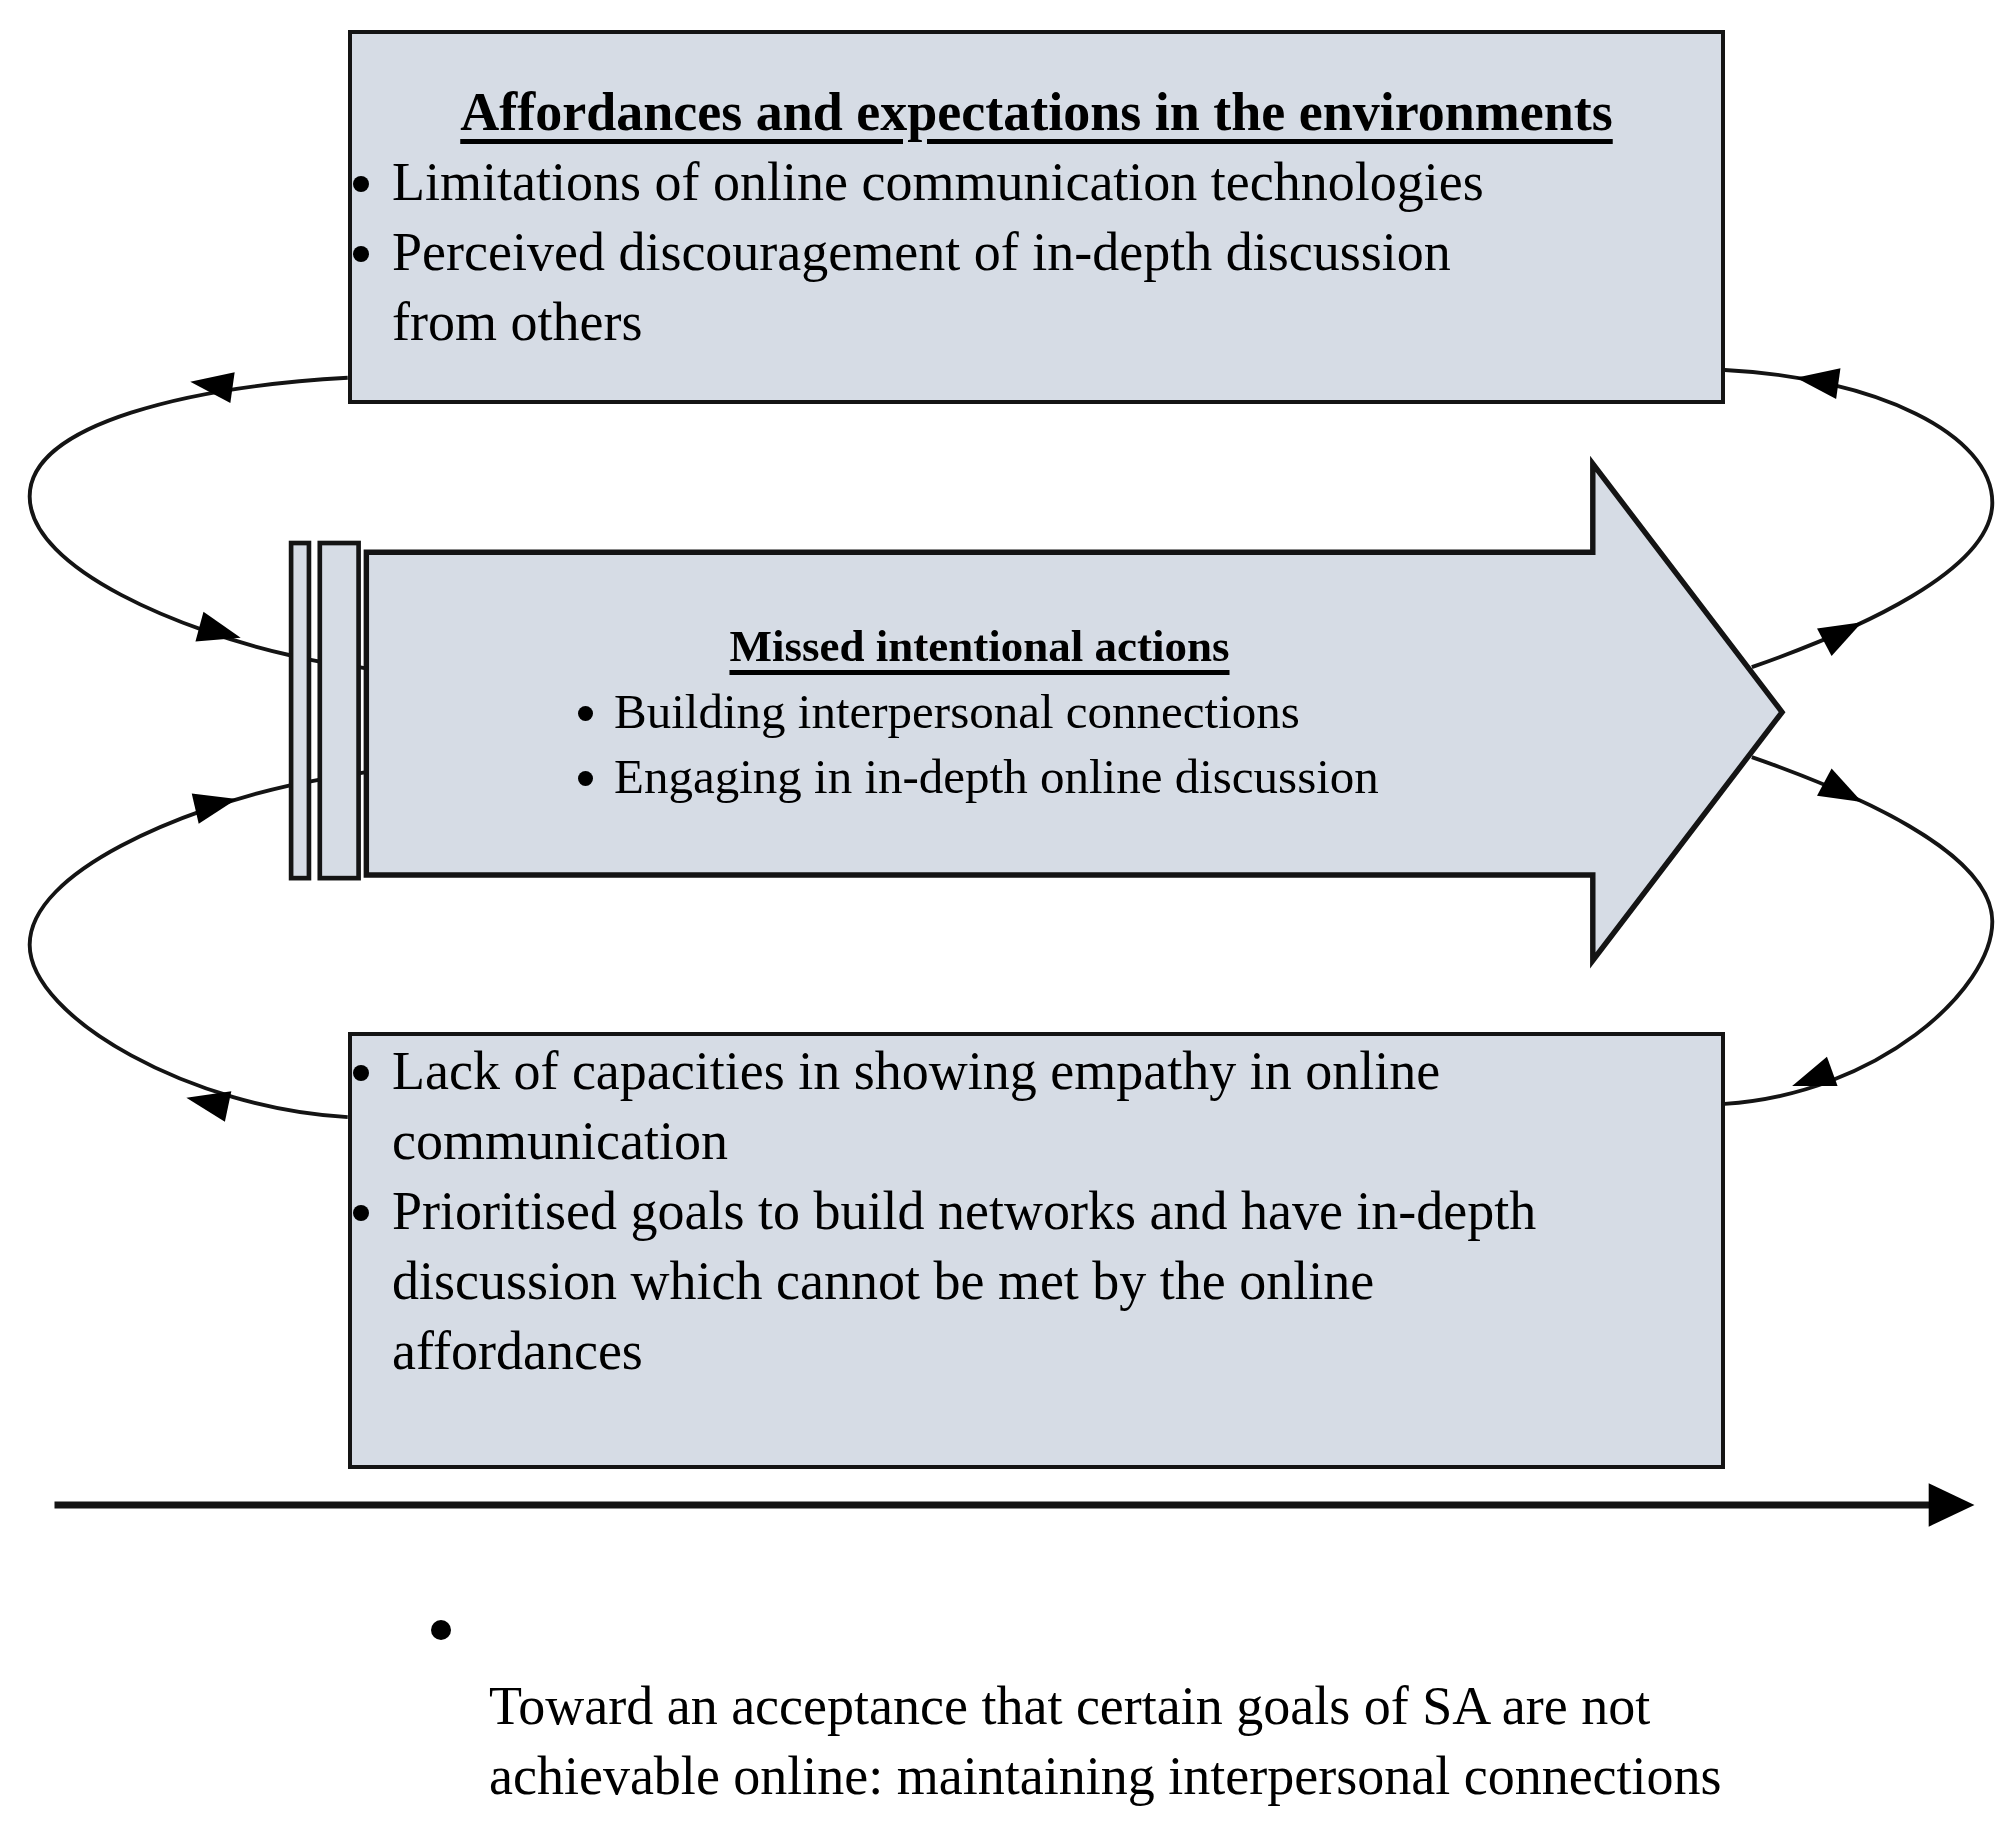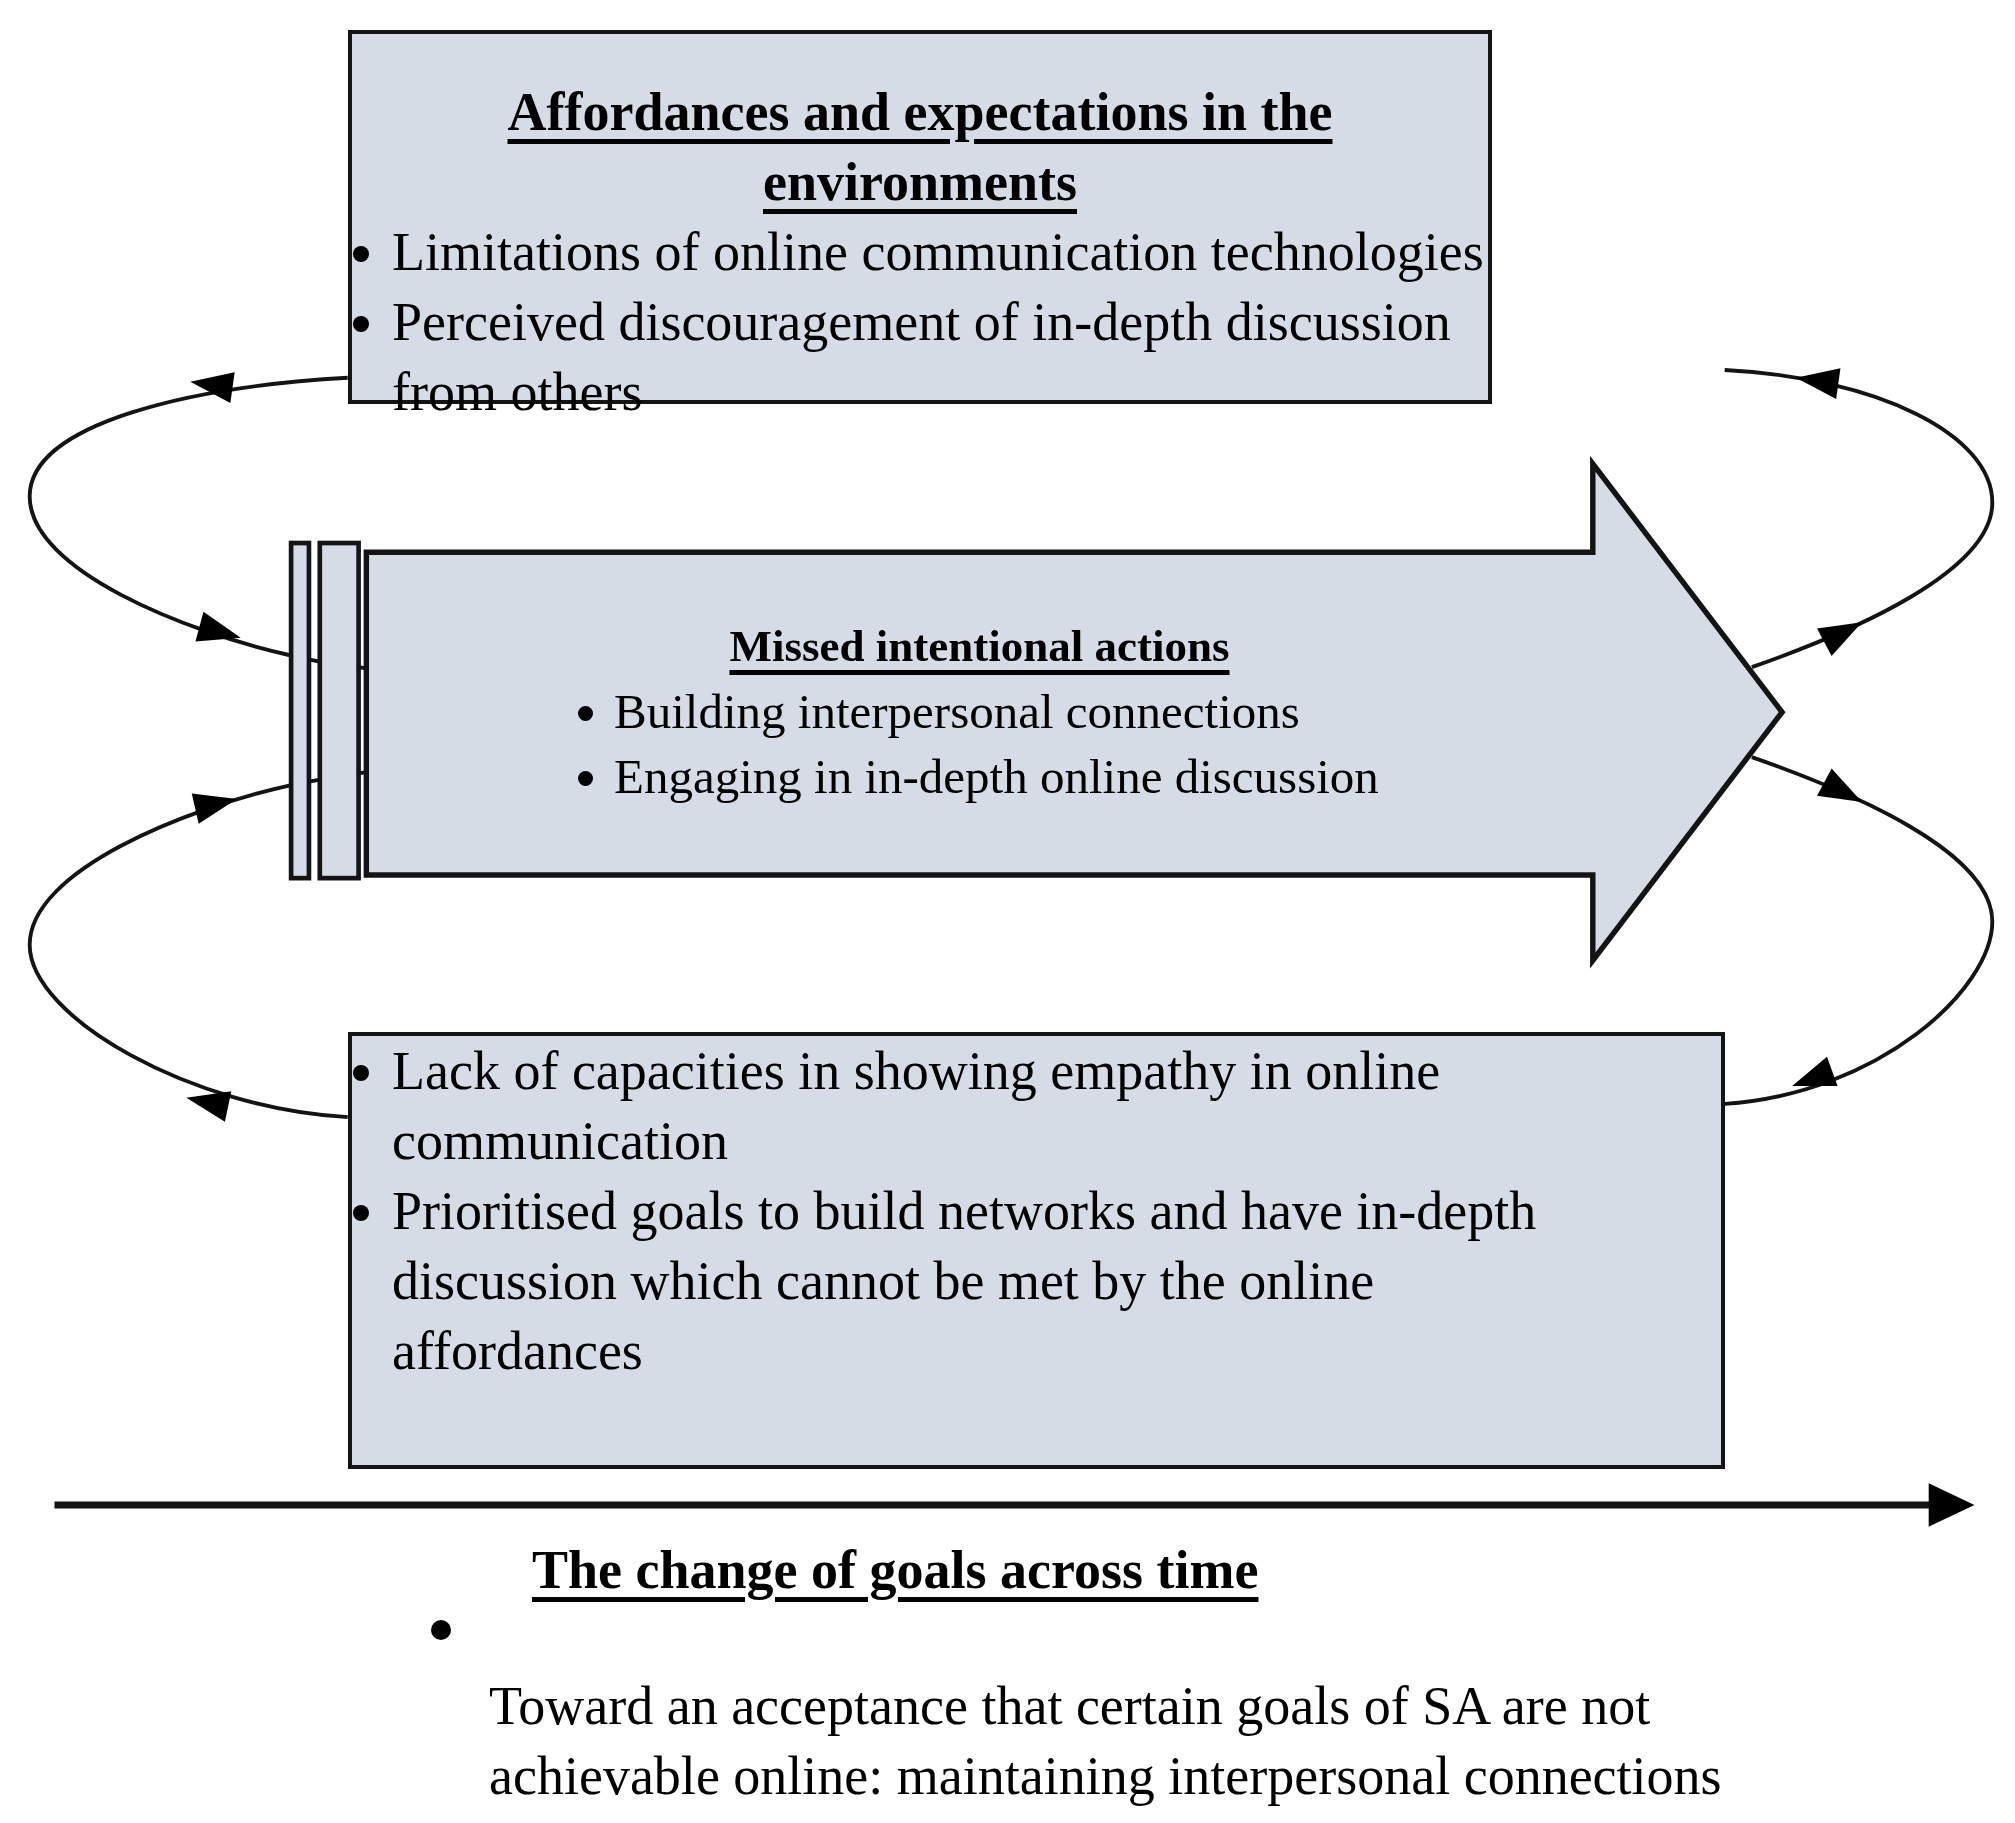--- a/index.html
+++ b/index.html
@@ -31,21 +31,21 @@
   }
   ul.bullets{
     margin:0;
     list-style:disc outside;
   }
   ul.bullets li{
     font-size:54px;
     line-height:70px;
     white-space:pre-line;
   }
-  #top-box{left:348px;top:29.5px;width:1144px;height:374px;}
+  #top-box{left:348px;top:29.5px;width:1377px;height:374px;}
   #top-box .box-title{margin-top:43px;}
   #bottom-box{left:348px;top:1032px;width:1377px;height:437px;}
   #bottom-box .box-title{margin-top:15.5px;}
 
   #arrow-text{
     position:absolute;left:366px;top:552px;width:1227px;height:323px;
   }
   #arrow-text .box-title{margin-top:62px;font-size:45px;line-height:65px;}
   #arrow-text ul.bullets{padding-left:248px;}
   #arrow-text ul.bullets li{font-size:49px;line-height:65px;}
@@ -126,20 +126,19 @@
   <div class="box" id="bottom-box">
     <ul class="bullets">
       <li>Lack of capacities in showing empathy in online
 communication</li>
       <li>Prioritised goals to build networks and have in-depth
 discussion which cannot be met by the online
 affordances</li>
     </ul>
   </div>
 
-  <div id="timeline-title">The change of goals across time</div>
   <span id="timeline-bullet-dot"></span>
   <div id="timeline-bullet-text">Toward an acceptance that certain goals of SA are not
 achievable online: maintaining interpersonal connections
 and in-depth discussions</div>
 
 </div>
 
 
 </body></html>

